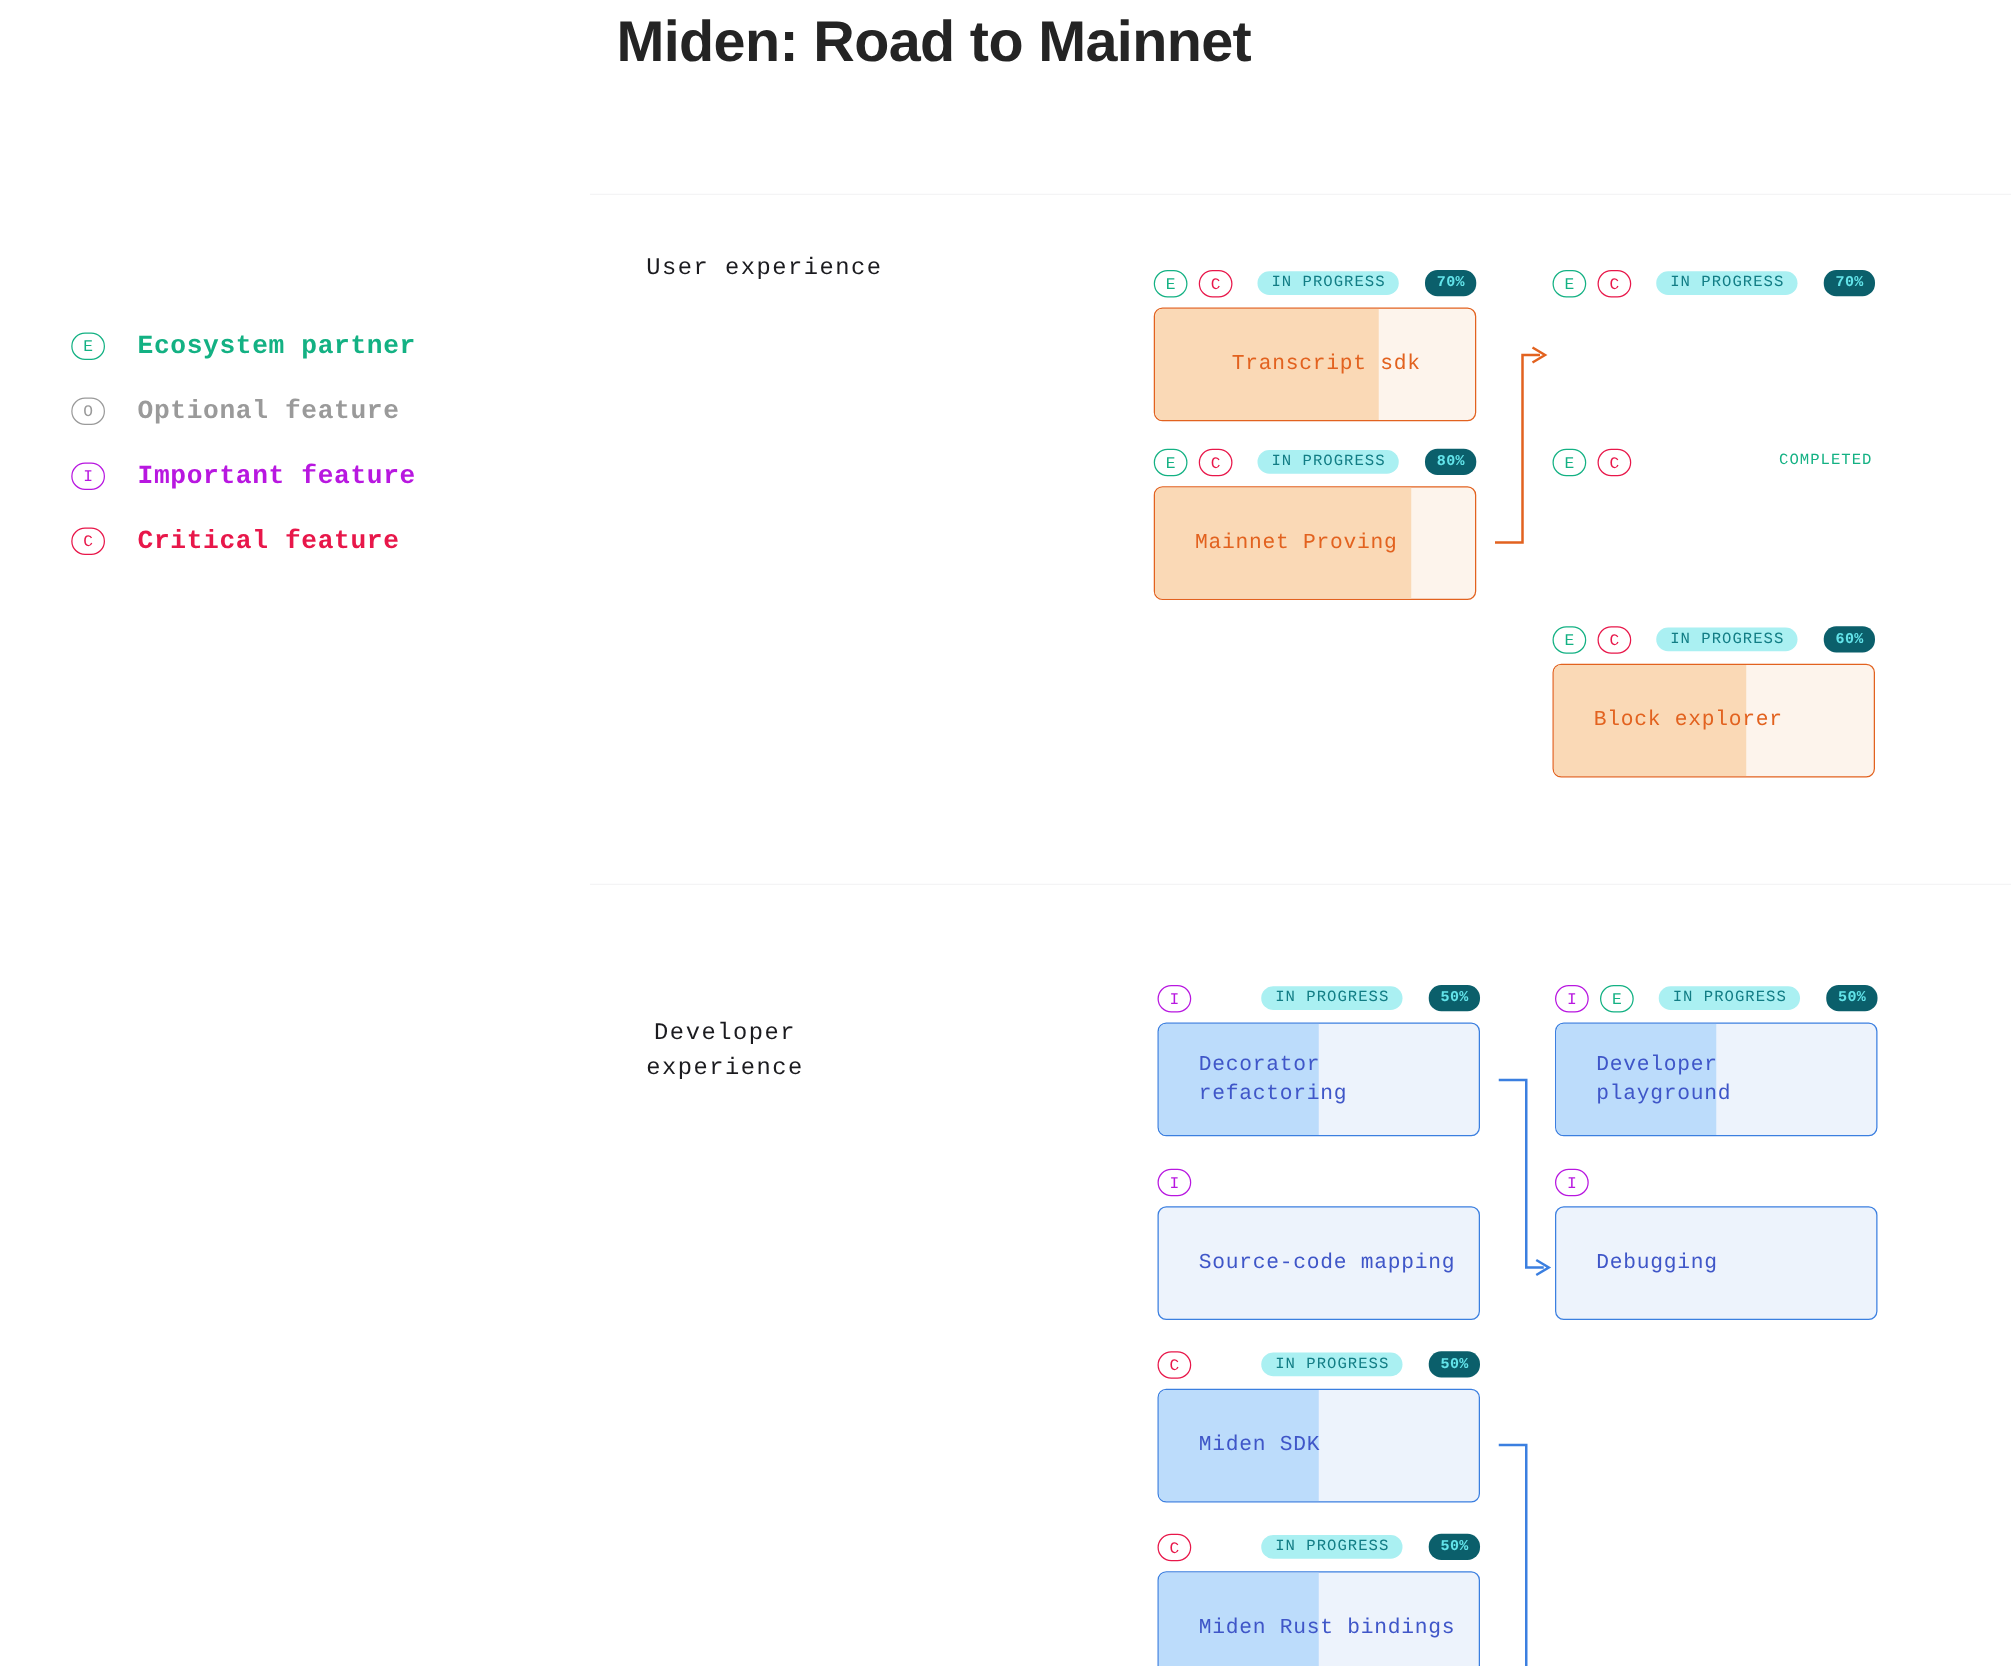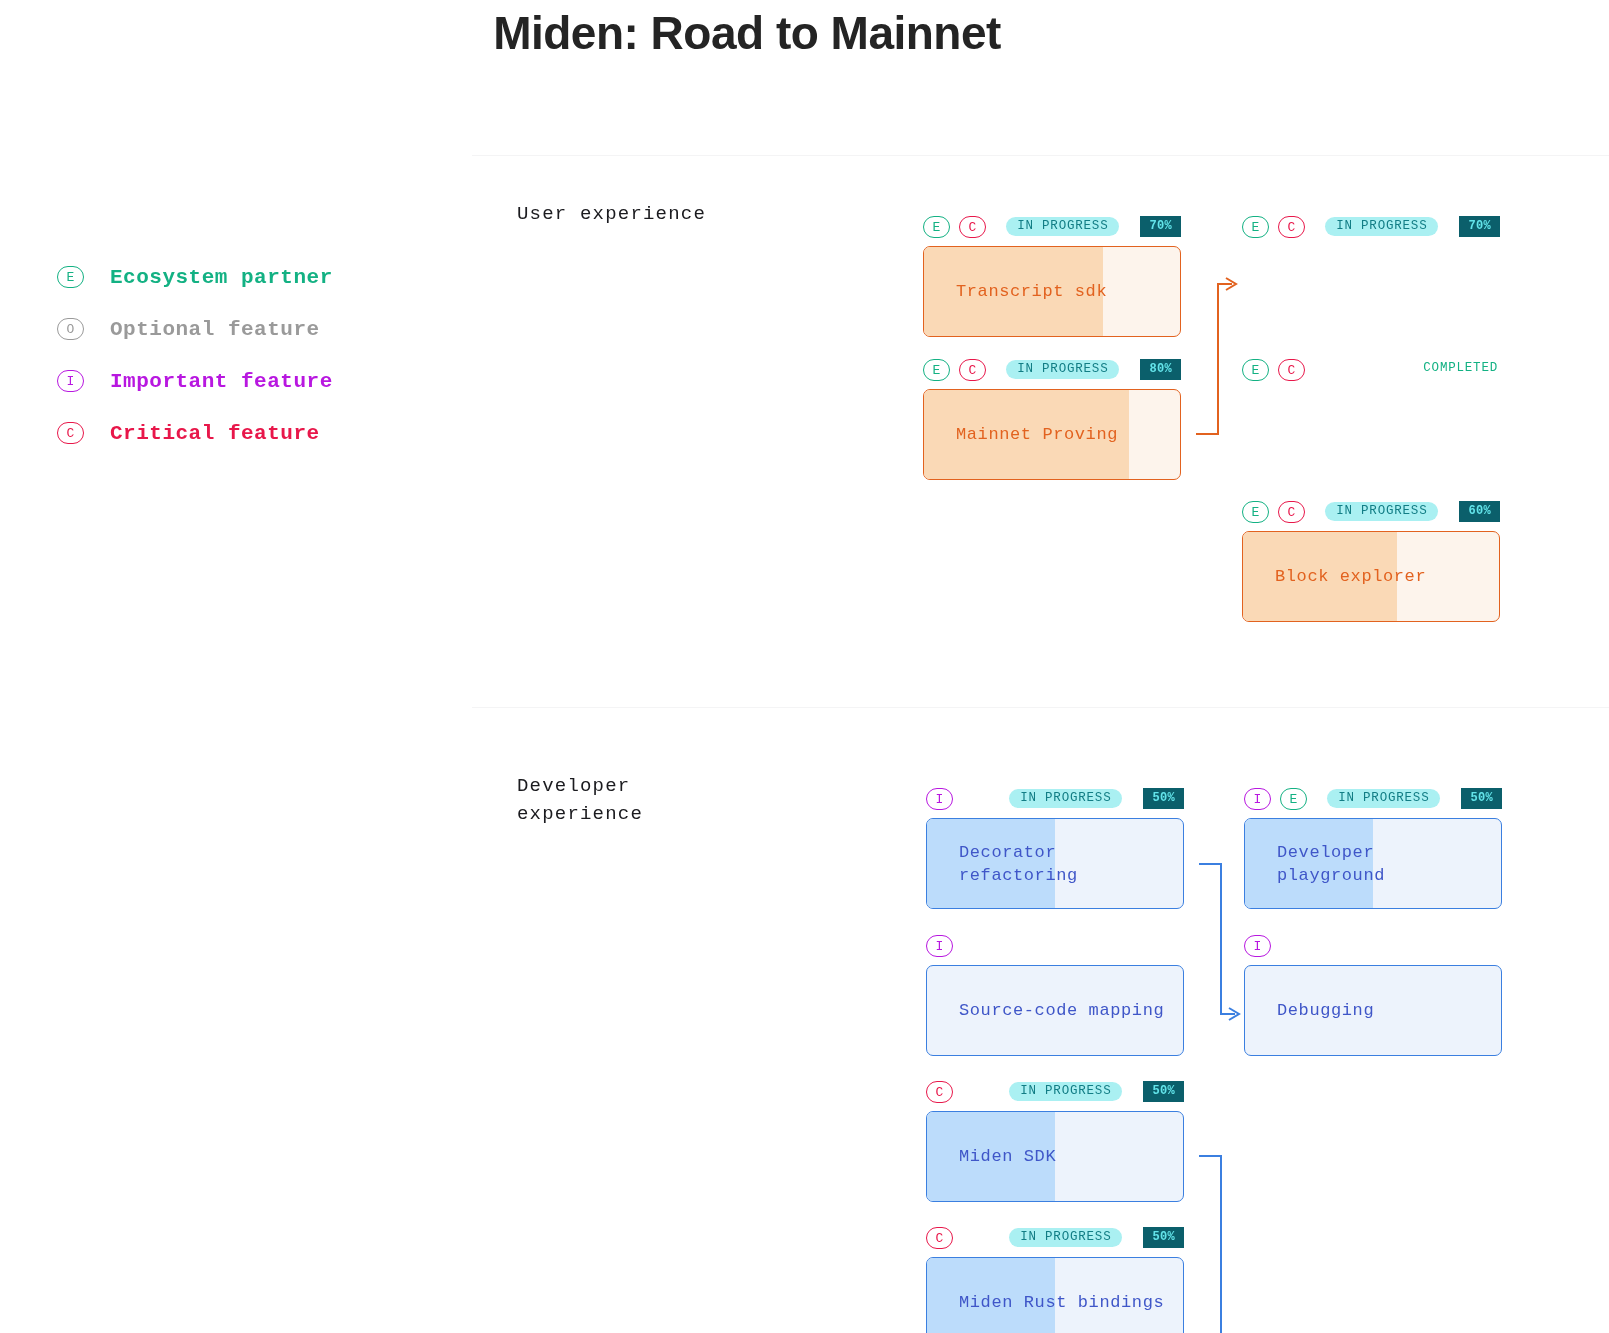--- a/index.html
+++ b/index.html
@@ -92,21 +92,21 @@
     color: #13b183;
     padding-right: 2px;
   }
   .pct-pill {
     background: #0b5f6b;
     color: #63e4ea;
     font-size: 12px;
     letter-spacing: 0.3px;
     font-weight: 700;
     padding: 4px 9px 5px;
-    border-radius: 0;
+    border-radius: 10px;
     line-height: 1;
   }
   .card {
     position: relative;
     border-radius: 7px;
     overflow: hidden;
     display: flex; align-items: center;
   }
   .card-fill {
     position: absolute; left: 0; top: 0; bottom: 0;
@@ -162,33 +162,33 @@
       <span class="tag c-imp">I</span>
       <span class="legend-label c-imp">Important feature</span>
     </div>
     <div class="legend-row">
       <span class="tag c-crit">C</span>
       <span class="legend-label c-crit">Critical feature</span>
     </div>
   </div>
 
   <div class="section-label" style="top:200px; left:501px;">User experience</div>
-  <div class="section-label" style="top:772px; left:501px;">Developer
+  <div class="section-label" style="top:812px; left:501px;text-align:center;">Developer
 experience</div>
 
   <div class="card-wrap" style="top:216px; left:907px; width:258px;">
     <div class="card-meta">
       <span class="tag c-eco">E</span>
       <span class="tag c-crit">C</span>
       <span class="meta-right">
         <span class="status-pill">IN PROGRESS</span>
         <span class="pct-pill">70%</span>
       </span>
     </div>
-    <div class="card orange" style="height:91px;">
+    <div class="card orange" style="height:91px;justify-content:center;">
       <div class="card-fill" style="width:70%;"></div>
       <div class="card-label">Transcript sdk</div>
     </div>
   </div>
 
   <div class="card-wrap" style="top:359px; left:907px; width:258px;">
     <div class="card-meta">
       <span class="tag c-eco">E</span>
       <span class="tag c-crit">C</span>
       <span class="meta-right">

